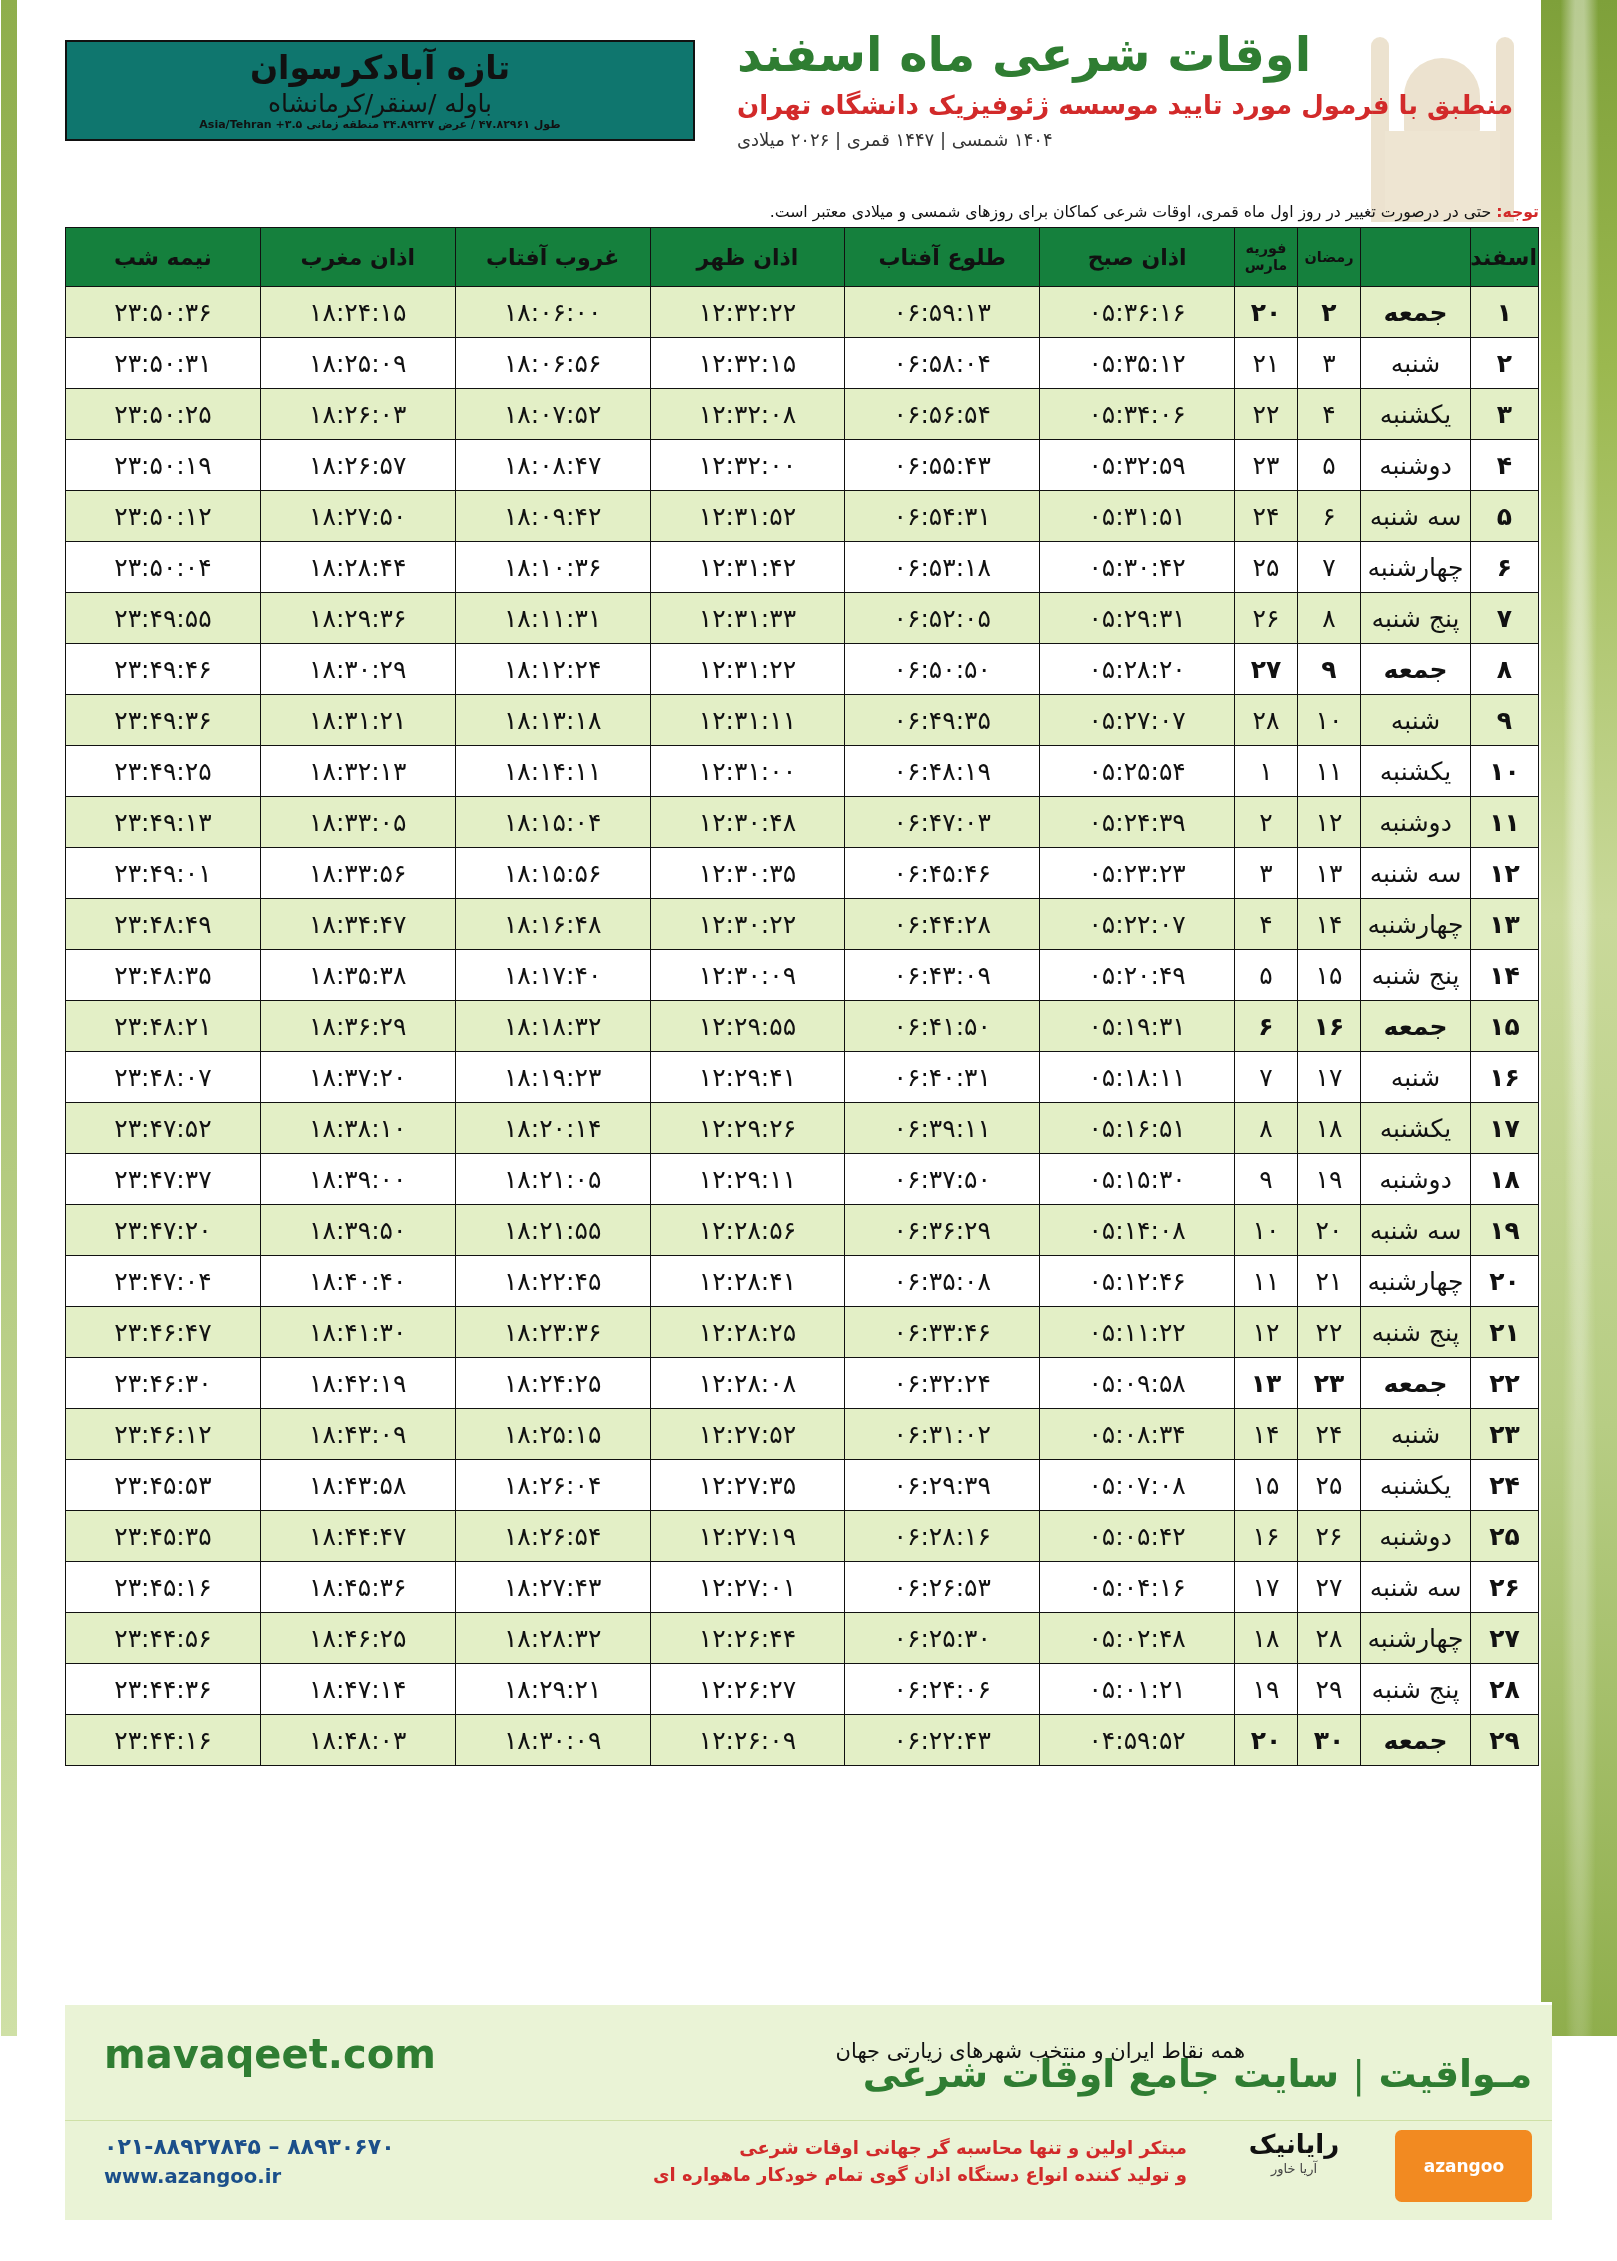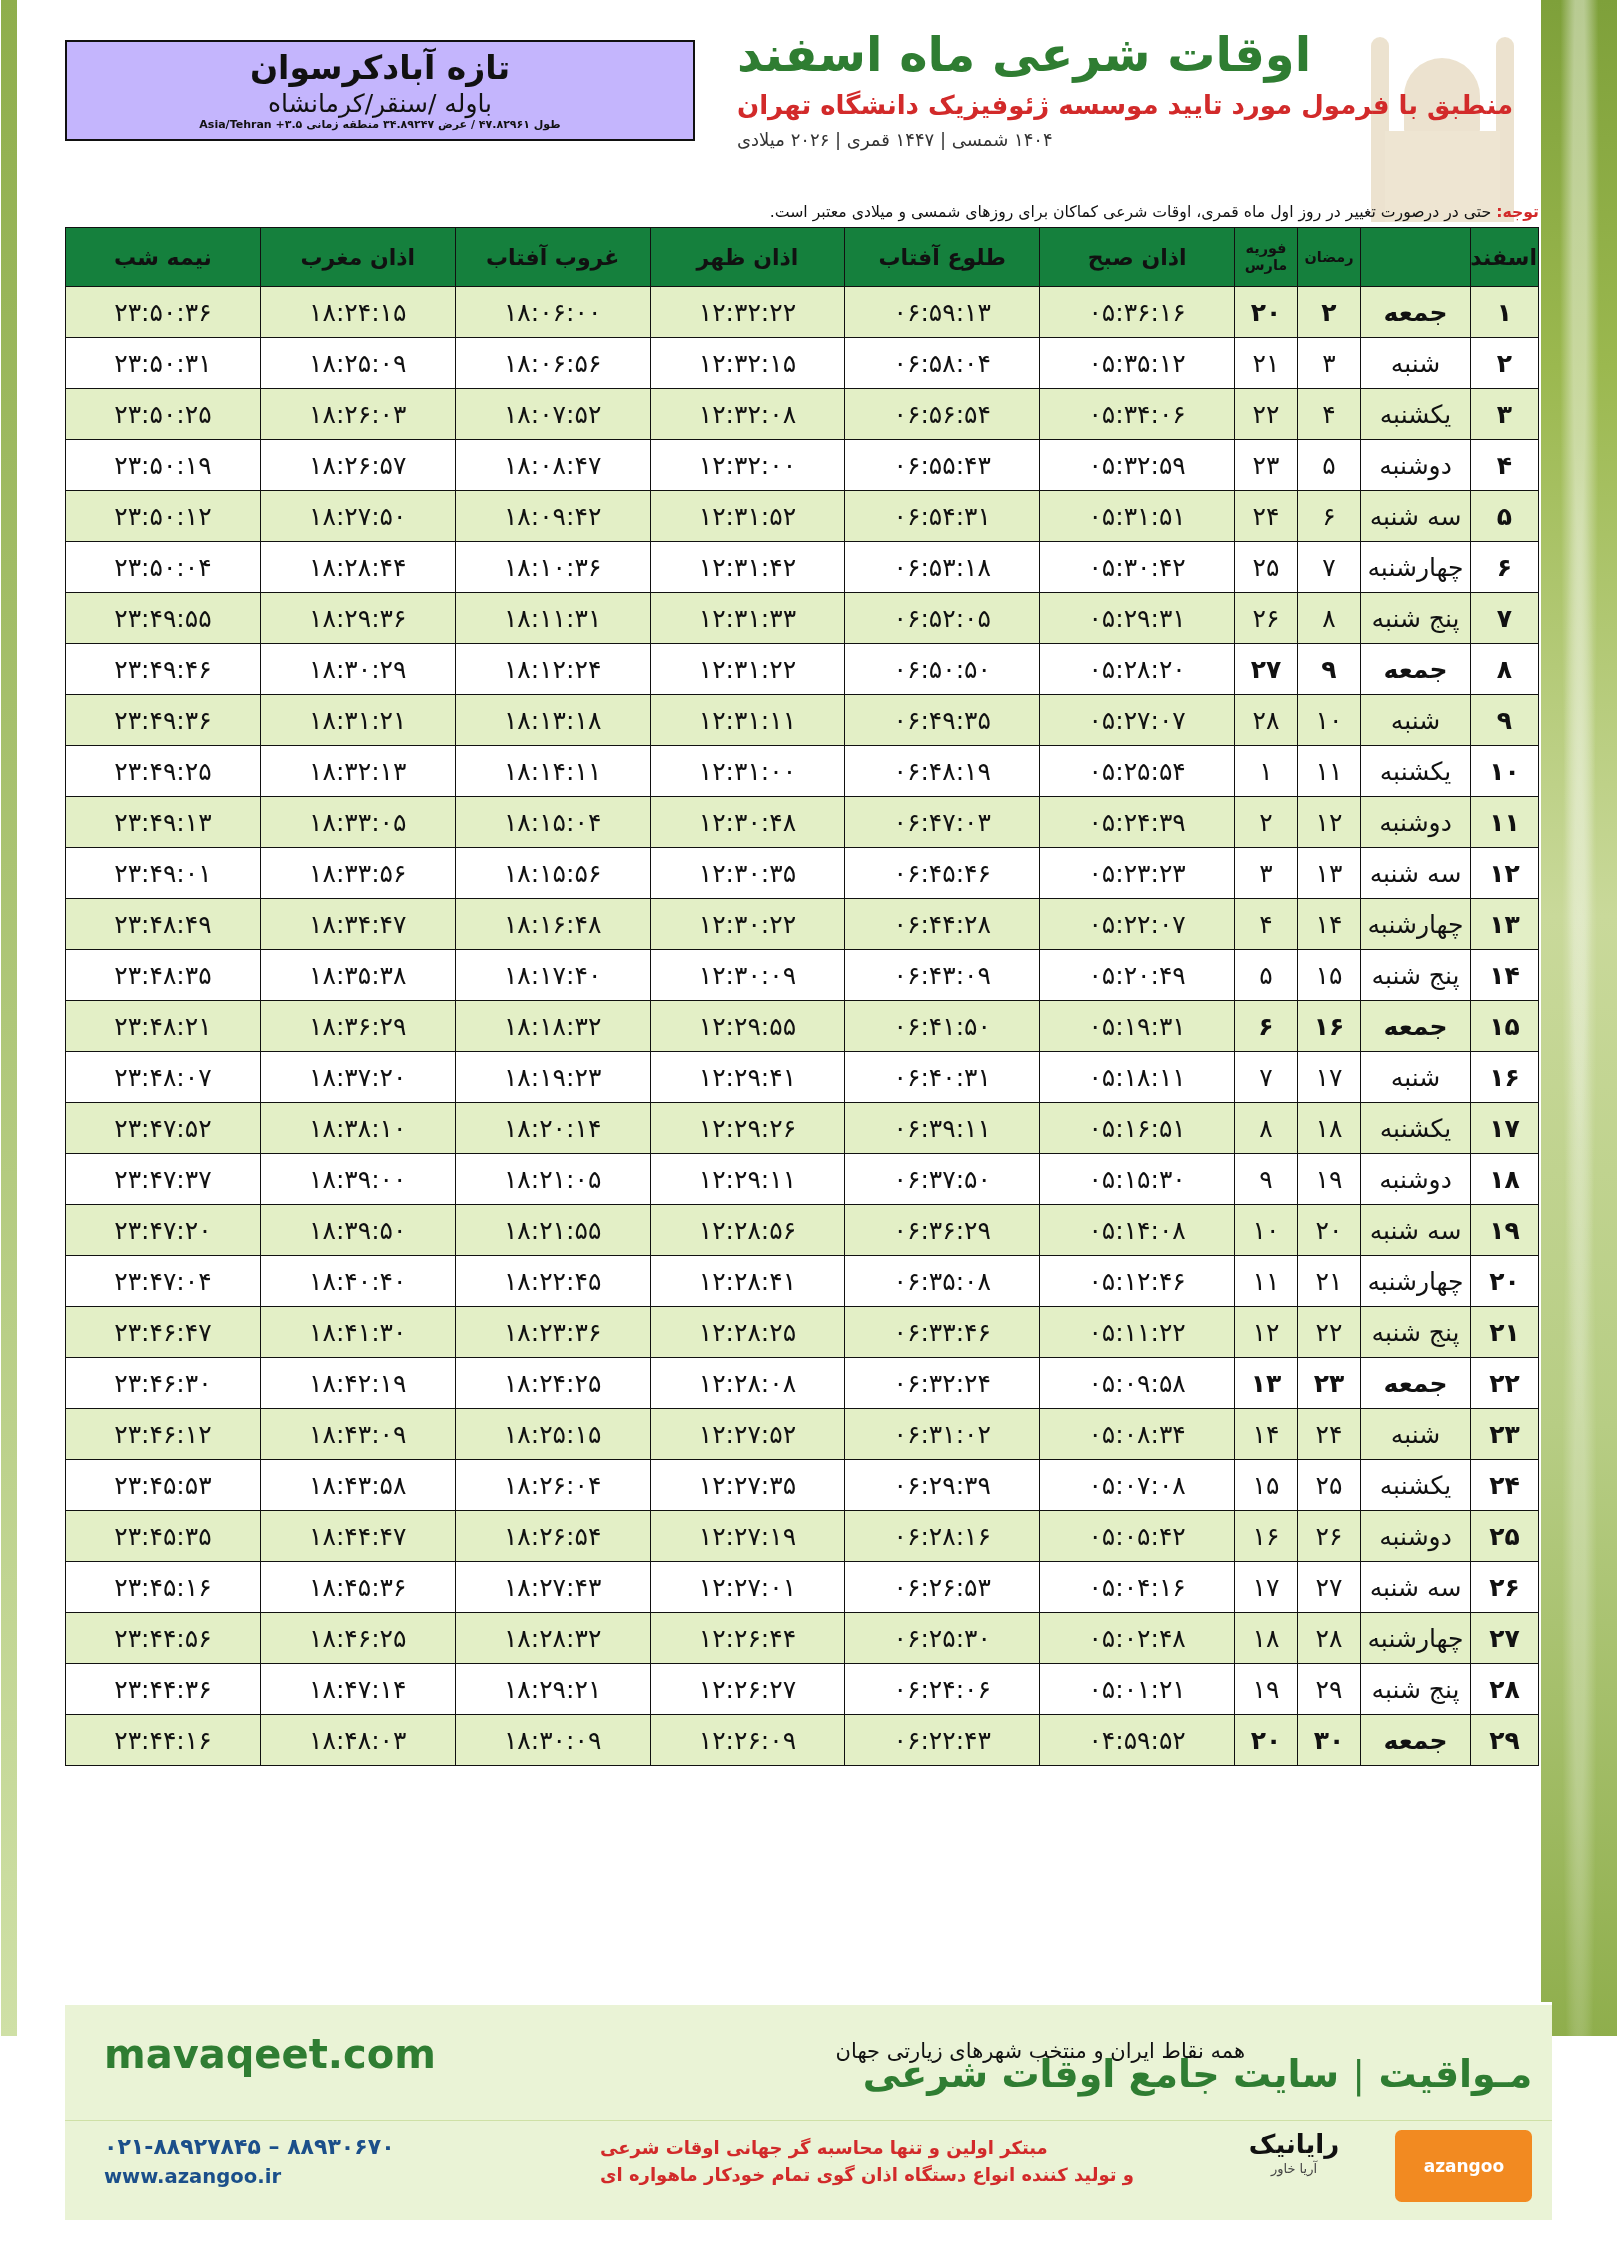--- a/index.html
+++ b/index.html
@@ -54,21 +54,21 @@
   .h-sub{
     margin-top:10.4px;font-size:26px;font-weight:bold;color:#d22a2a;
   }
   .h-years{
     margin-top:9px;font-size:18px;color:#333;
   }
 
   
   .locbox{
     position:absolute;top:40px;left:65px;width:626px;
-    border:2px solid #111;background:#c4b5fd;text-align:center;padding:6.5px 0 7.8px;
+    border:2px solid #111;background:#0f766e;text-align:center;padding:6.5px 0 7.8px;
   }
   .loc-city{font-size:33px;font-weight:bold;color:#111;line-height:1.15;}
   .loc-region{font-size:25px;color:#111;margin-top:2.6px;}
   .loc-coords{font-size:11px;color:#111;margin-top:0;direction:rtl;font-weight:bold;}
 
   
   .note{
     position:absolute;top:202px;left:65px;width:1474px;text-align:right;
     font-size:15.7px;color:#111;
   }
@@ -113,21 +113,21 @@
   .f-brand .sep{color:#2f7d32;font-weight:normal;}
   .f-tag{
     position:absolute;right:307px;top:34px;font-size:21px;color:#111;
   }
   .f-url{
     position:absolute;left:39px;top:26px;font-size:40px;font-weight:bold;color:#2f7d32;
     font-family:"DejaVu Sans",sans-serif;direction:ltr;
   }
   .f-bot{position:relative;height:98px;border-top:1.3px solid #cfe0a6;}
   .f-desc{
-    position:absolute;right:365px;top:13px;width:587px;text-align:left;
+    position:absolute;right:365px;top:13px;width:587px;text-align:right;
     font-size:18px;color:#d22a2a;line-height:1.5;font-weight:bold;
   }
   .f-phone{
     position:absolute;left:39px;top:10px;text-align:left;direction:ltr;
     font-size:22px;color:#1b4f8a;font-weight:bold;line-height:1.45;
   }
   .f-phone .site{font-size:19.6px;}
   .logo-azan{
     position:absolute;right:19.6px;top:9px;width:137px;height:72px;
     background:#f28a21;border-radius:6.5px;color:#fff;display:flex;

